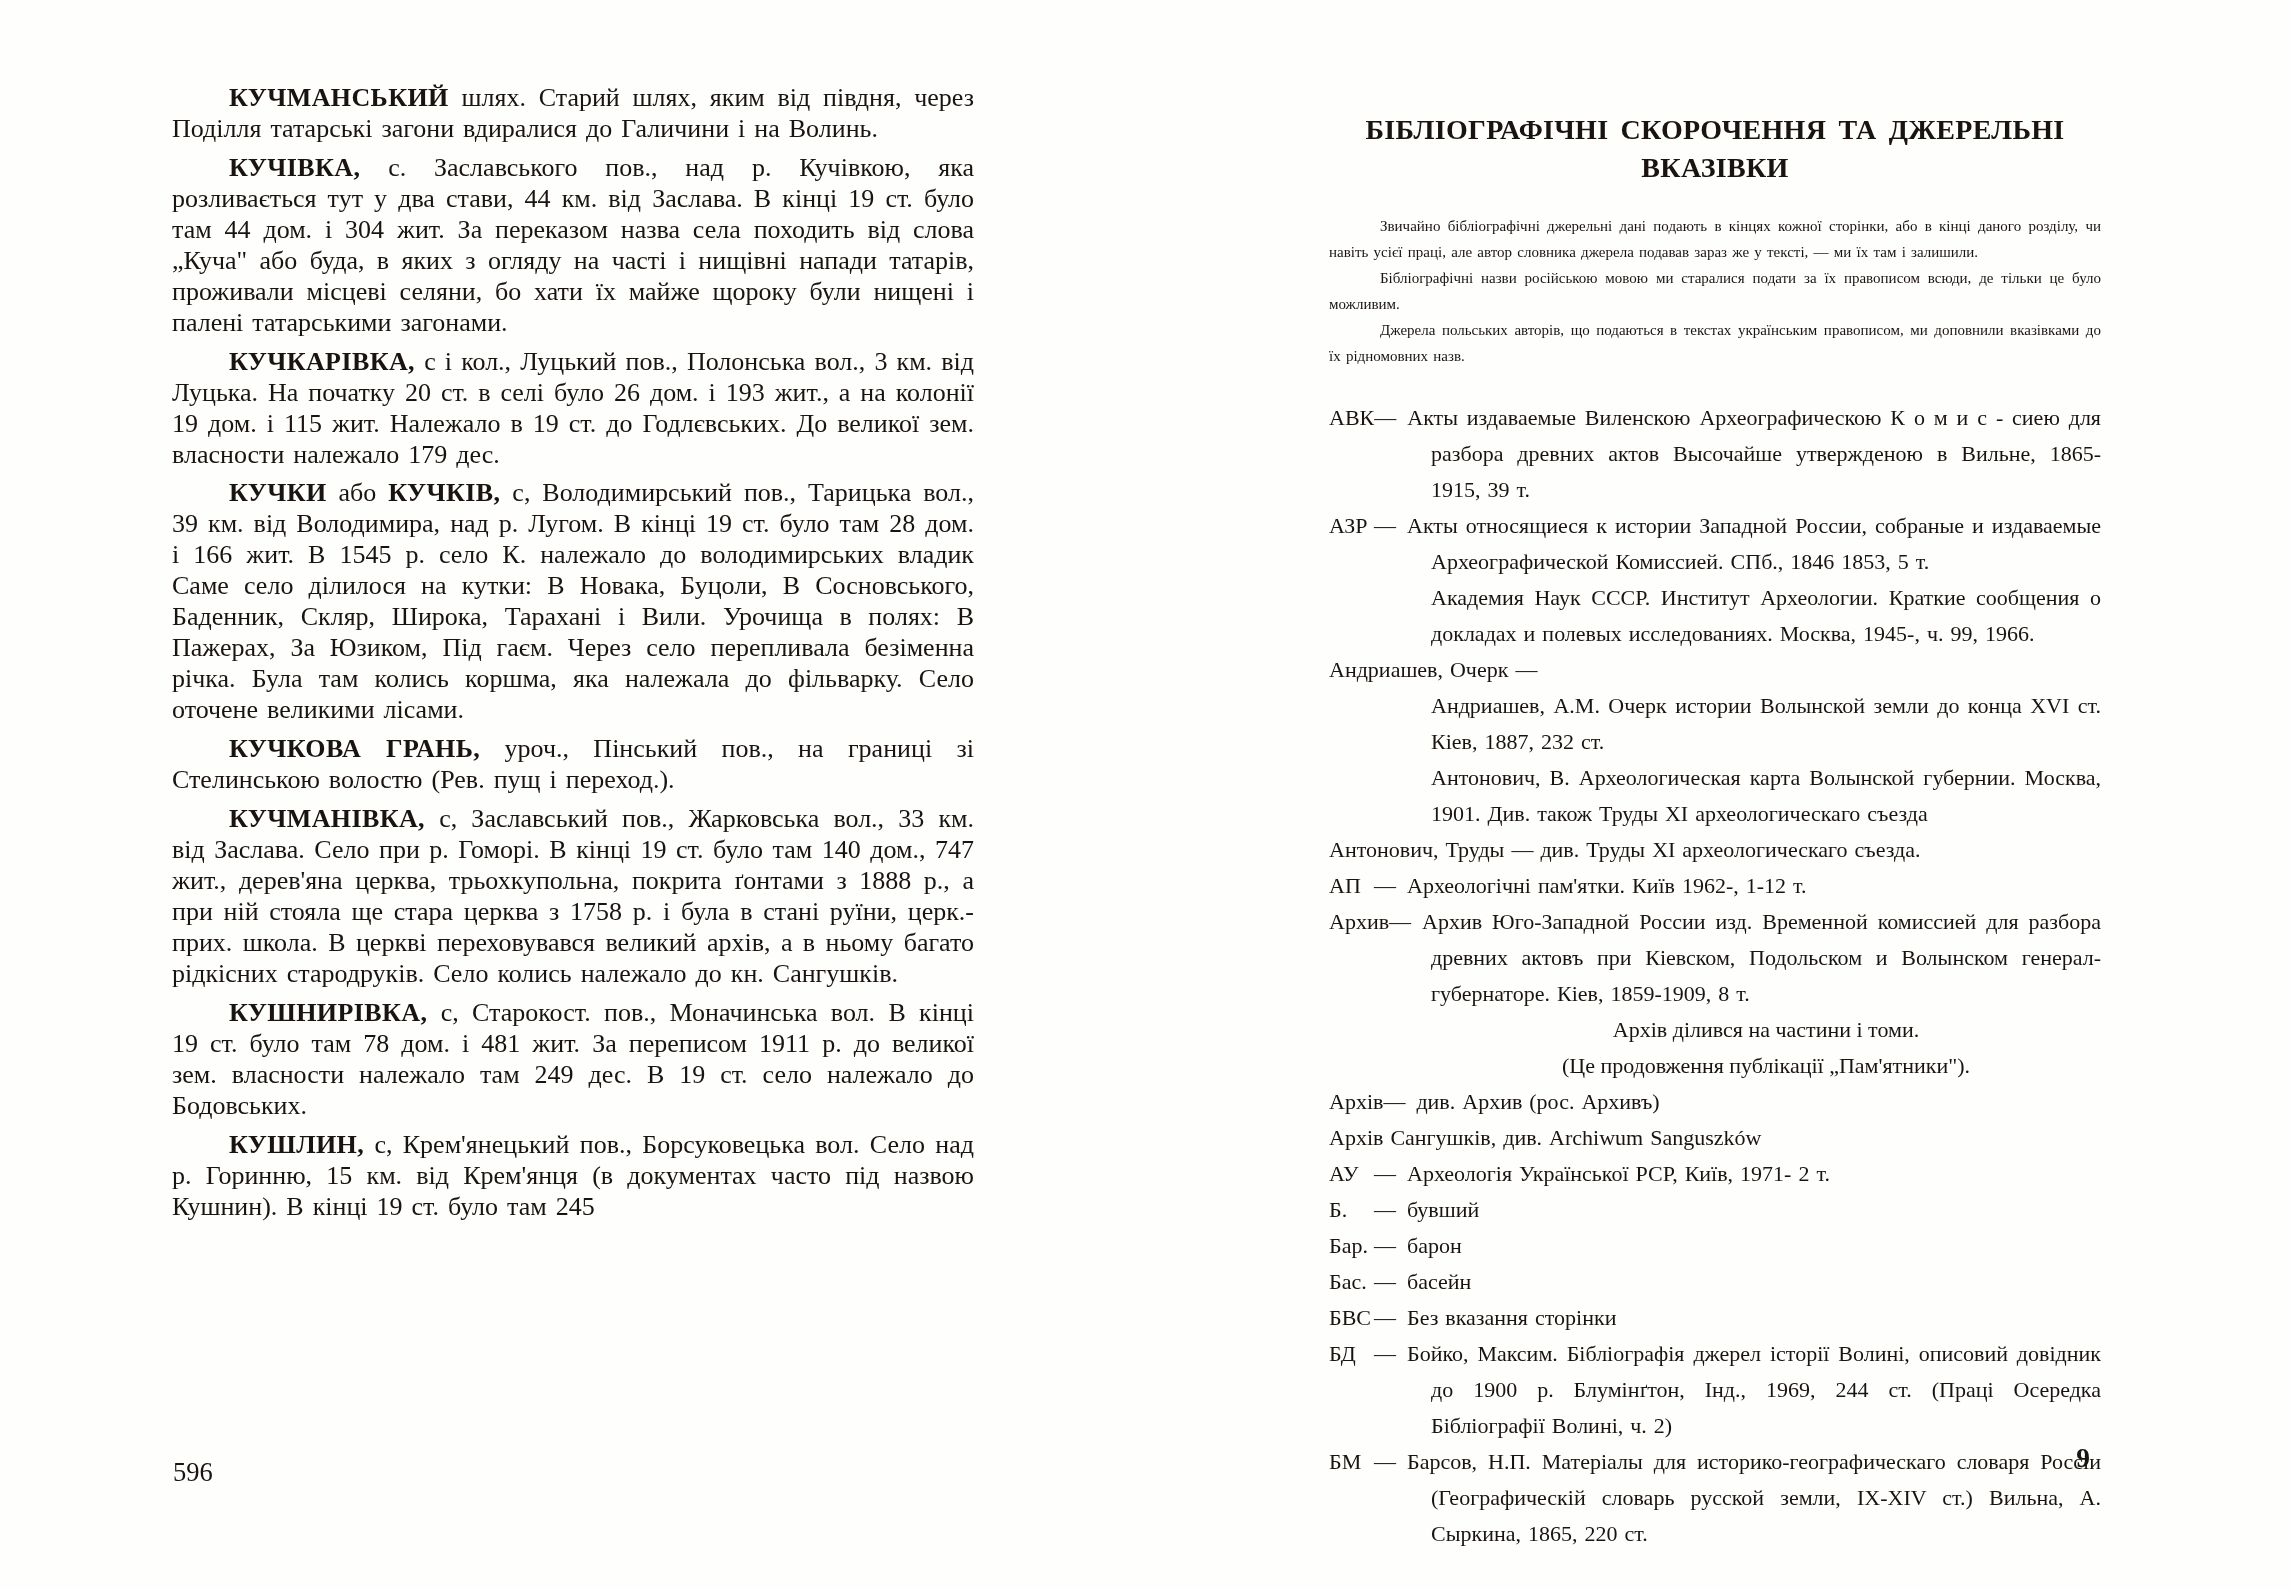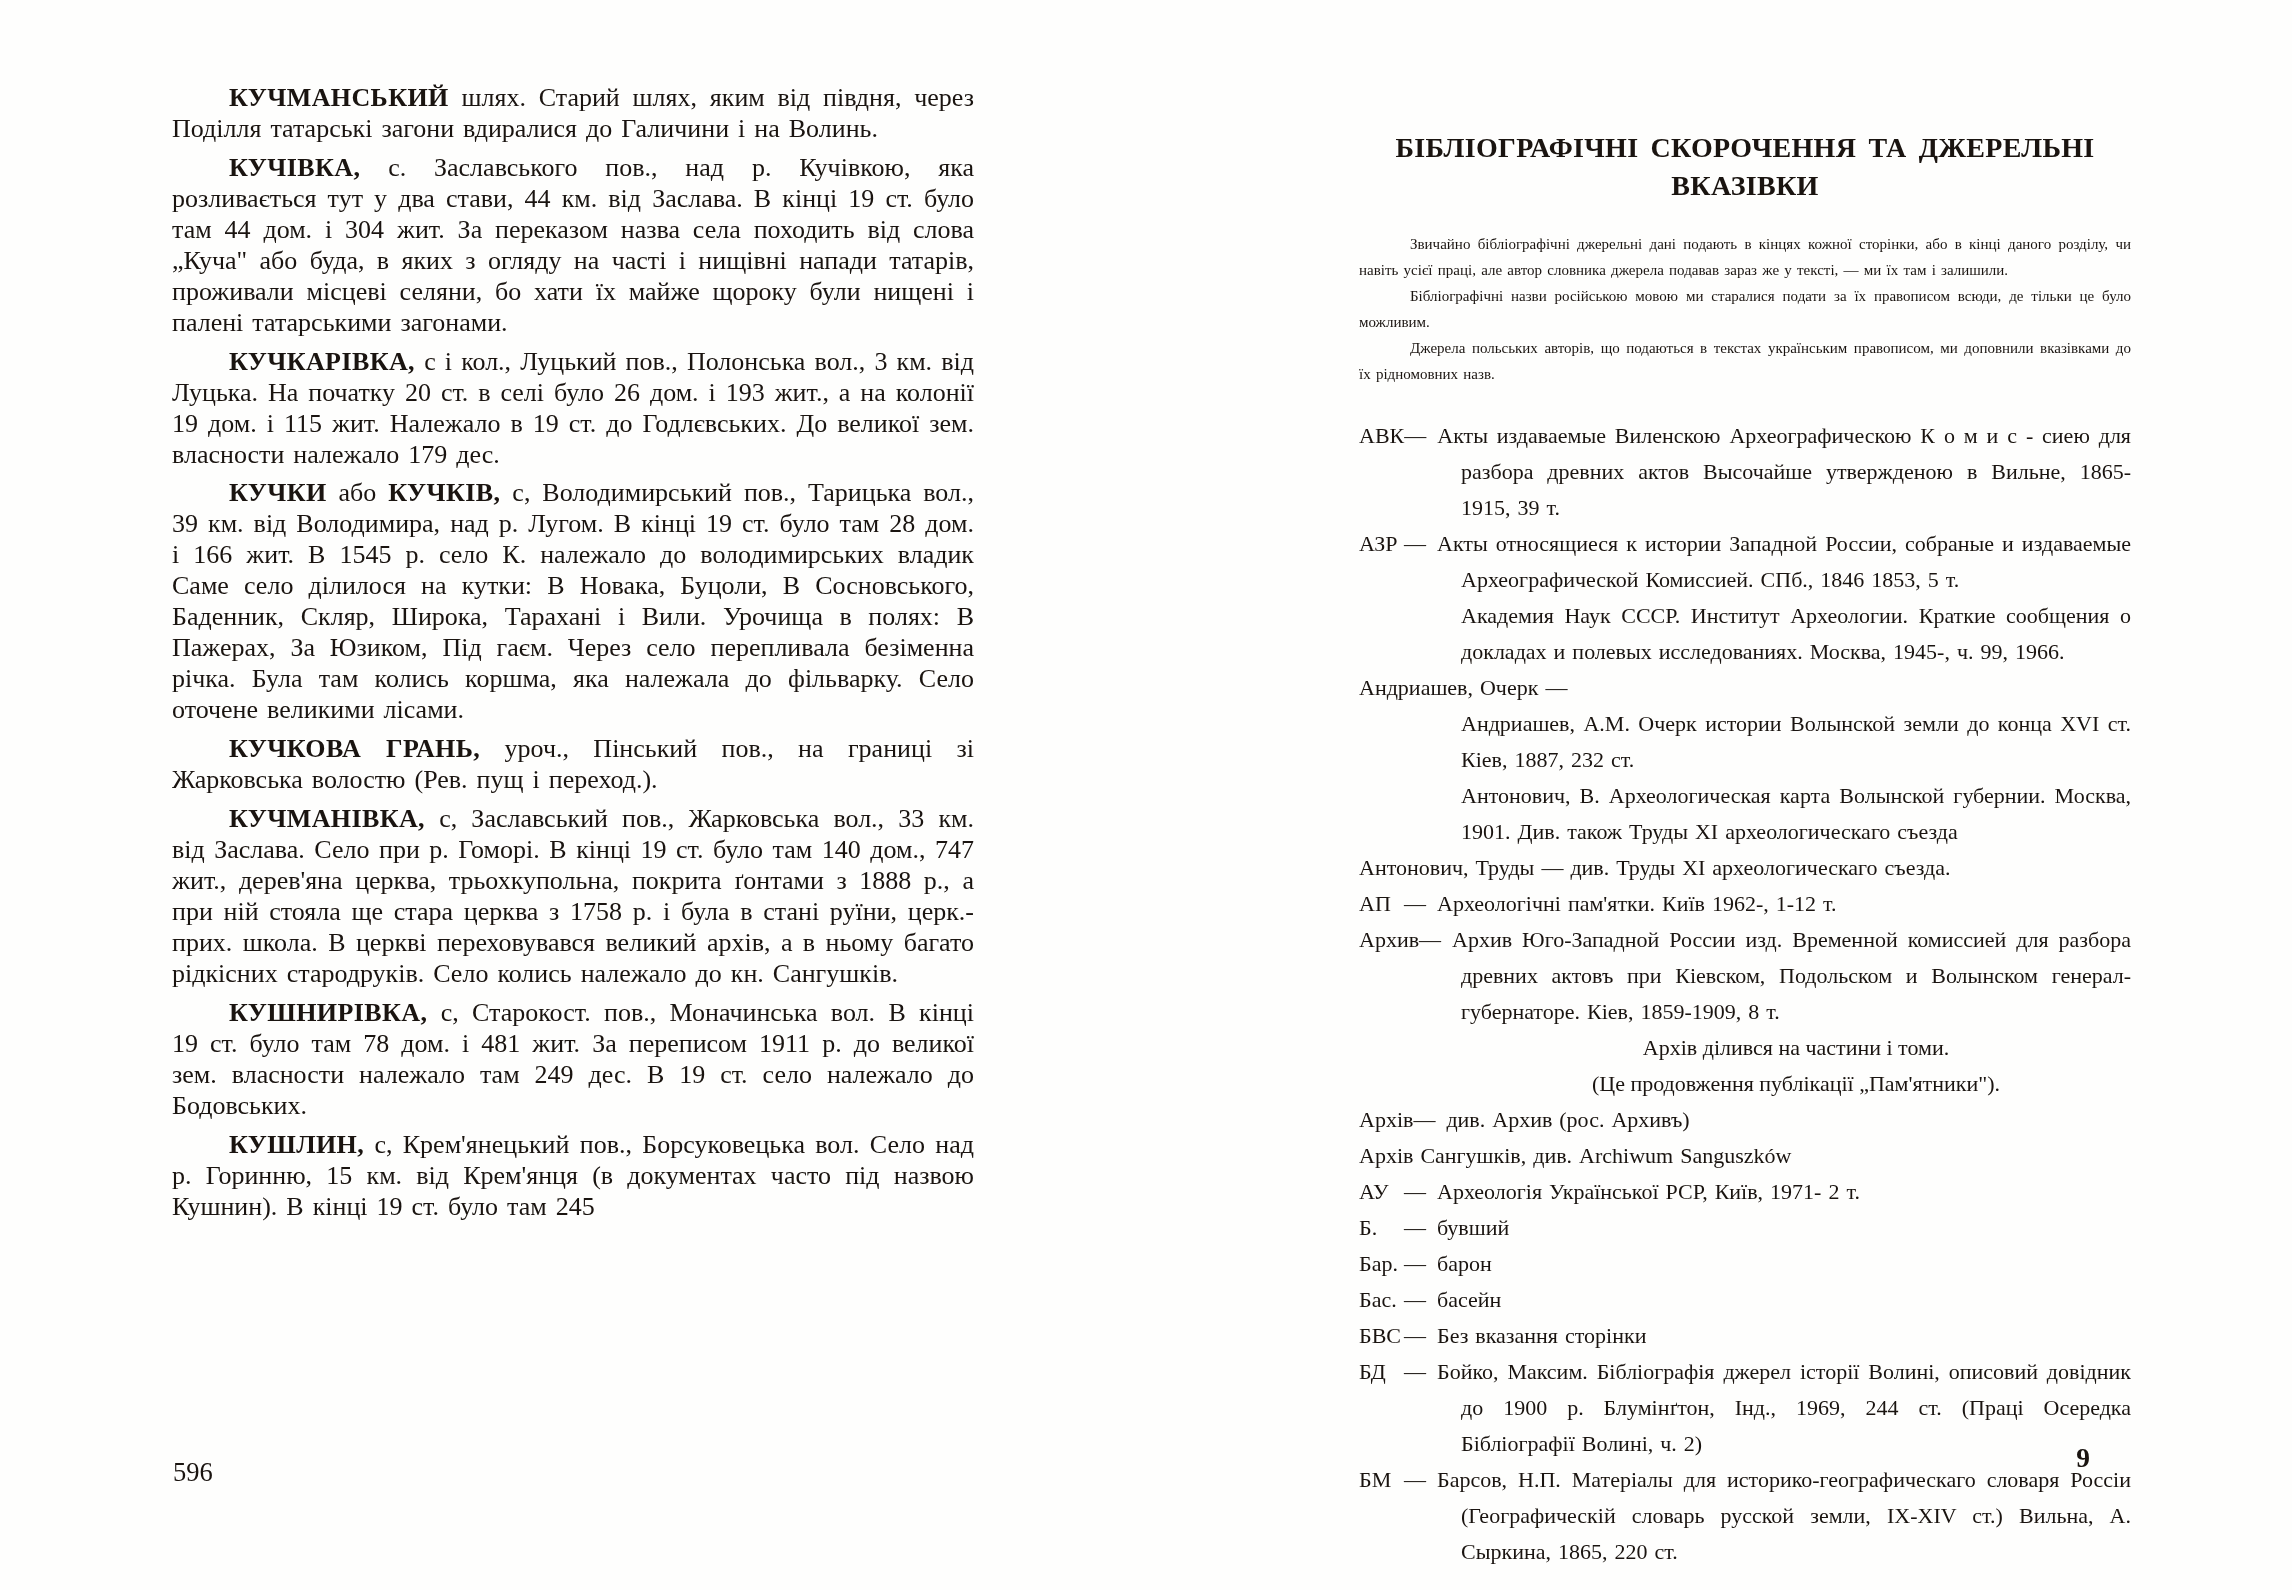--- a/index.html
+++ b/index.html
@@ -25,21 +25,21 @@
     word-spacing: 2.5px;
   }
   .hw { font-weight: bold; letter-spacing: 0.4px; }
   .pagenum-left {
     position: absolute; left: 173px; top: 1457px;
     font-size: 26.5px;
   }
 
   
   .page-right {
-    position: absolute; left: 1329px; top: 129px; width: 772px; margin-left: 30px;
+    position: absolute; left: 1329px; top: 111px; width: 772px;
   }
   .bib-title {
     margin: 0 0 25.5px 0;
     text-align: center;
     font-size: 28px;
     line-height: 38px;
     font-weight: bold;
     letter-spacing: 0.3px;
     word-spacing: 4.9px;
   }
@@ -86,21 +86,21 @@
   <section class="page-left">
 
     <p class="entry"><b class="hw">КУЧМАНСЬКИЙ</b><span> шлях. Старий шлях, яким від півдня, через Поділля татарські загони вдиралися до Галичини і на Волинь.</span></p>
 
     <p class="entry"><b class="hw">КУЧІВКА,</b><span> с. Заславського пов., над р. Кучівкою, яка розливається тут у два стави, 44 км. від Заслава. В кінці 19 ст. було там 44 дом. і 304 жит. За переказом назва села походить від слова „Куча" або буда, в яких з огляду на часті і нищівні напади татарів, проживали місцеві селяни, бо хати їх майже щороку були нищені і палені татарськими загонами.</span></p>
 
     <p class="entry"><b class="hw">КУЧКАРІВКА,</b><span> с і кол., Луцький пов., Полонська вол., 3 км. від Луцька. На початку 20 ст. в селі було 26 дом. і 193 жит., а на колонії 19 дом. і 115 жит. Належало в 19 ст. до Годлєвських. До великої зем. власности належало 179 дес.</span></p>
 
     <p class="entry"><b class="hw">КУЧКИ</b><span> або </span><b class="hw">КУЧКІВ,</b><span> с, Володимирський пов., Тарицька вол., 39 км. від Володимира, над р. Лугом. В кінці 19 ст. було там 28 дом. і 166 жит. В 1545 р. село К. належало до володимирських владик Саме село ділилося на кутки: В Новака, Буцоли, В Сосновського, Баденник, Скляр, Широка, Тарахані і Вили. Урочища в полях: В Пажерах, За Юзиком, Під гаєм. Через село перепливала безіменна річка. Була там колись коршма, яка належала до фільварку. Село оточене великими лісами.</span></p>
 
-    <p class="entry"><b class="hw">КУЧКОВА ГРАНЬ,</b><span> уроч., Пінський пов., на границі зі Жарковська волостю (Рев. пущ і переход.).</span></p>
+    <p class="entry"><b class="hw">КУЧКОВА ГРАНЬ,</b><span> уроч., Пінський пов., на границі зі Стелинською волостю (Рев. пущ і переход.).</span></p>
 
     <p class="entry"><b class="hw">КУЧМАНІВКА,</b><span> с, Заславський пов., Жарковська вол., 33 км. від Заслава. Село при р. Гоморі. В кінці 19 ст. було там 140 дом., 747 жит., дерев'яна церква, трьохкупольна, покрита ґонтами з 1888 р., а при ній стояла ще стара церква з 1758 р. і була в стані руїни, церк.-прих. школа. В церкві переховувався великий архів, а в ньому багато рідкісних стародруків. Село колись належало до кн. Сангушків.</span></p>
 
     <p class="entry"><b class="hw">КУШНИРІВКА,</b><span> с, Старокост. пов., Моначинська вол. В кінці 19 ст. було там 78 дом. і 481 жит. За переписом 1911 р. до великої зем. власности належало там 249 дес. В 19 ст. село належало до Бодовських.</span></p>
 
     <p class="entry"><b class="hw">КУШЛИН,</b><span> с, Крем'янецький пов., Борсуковецька вол. Село над р. Горинню, 15 км. від Крем'янця (в документах часто під назвою Кушнин). В кінці 19 ст. було там 245</span></p>
 
   </section>
   <div class="pagenum-left">596</div>
 

